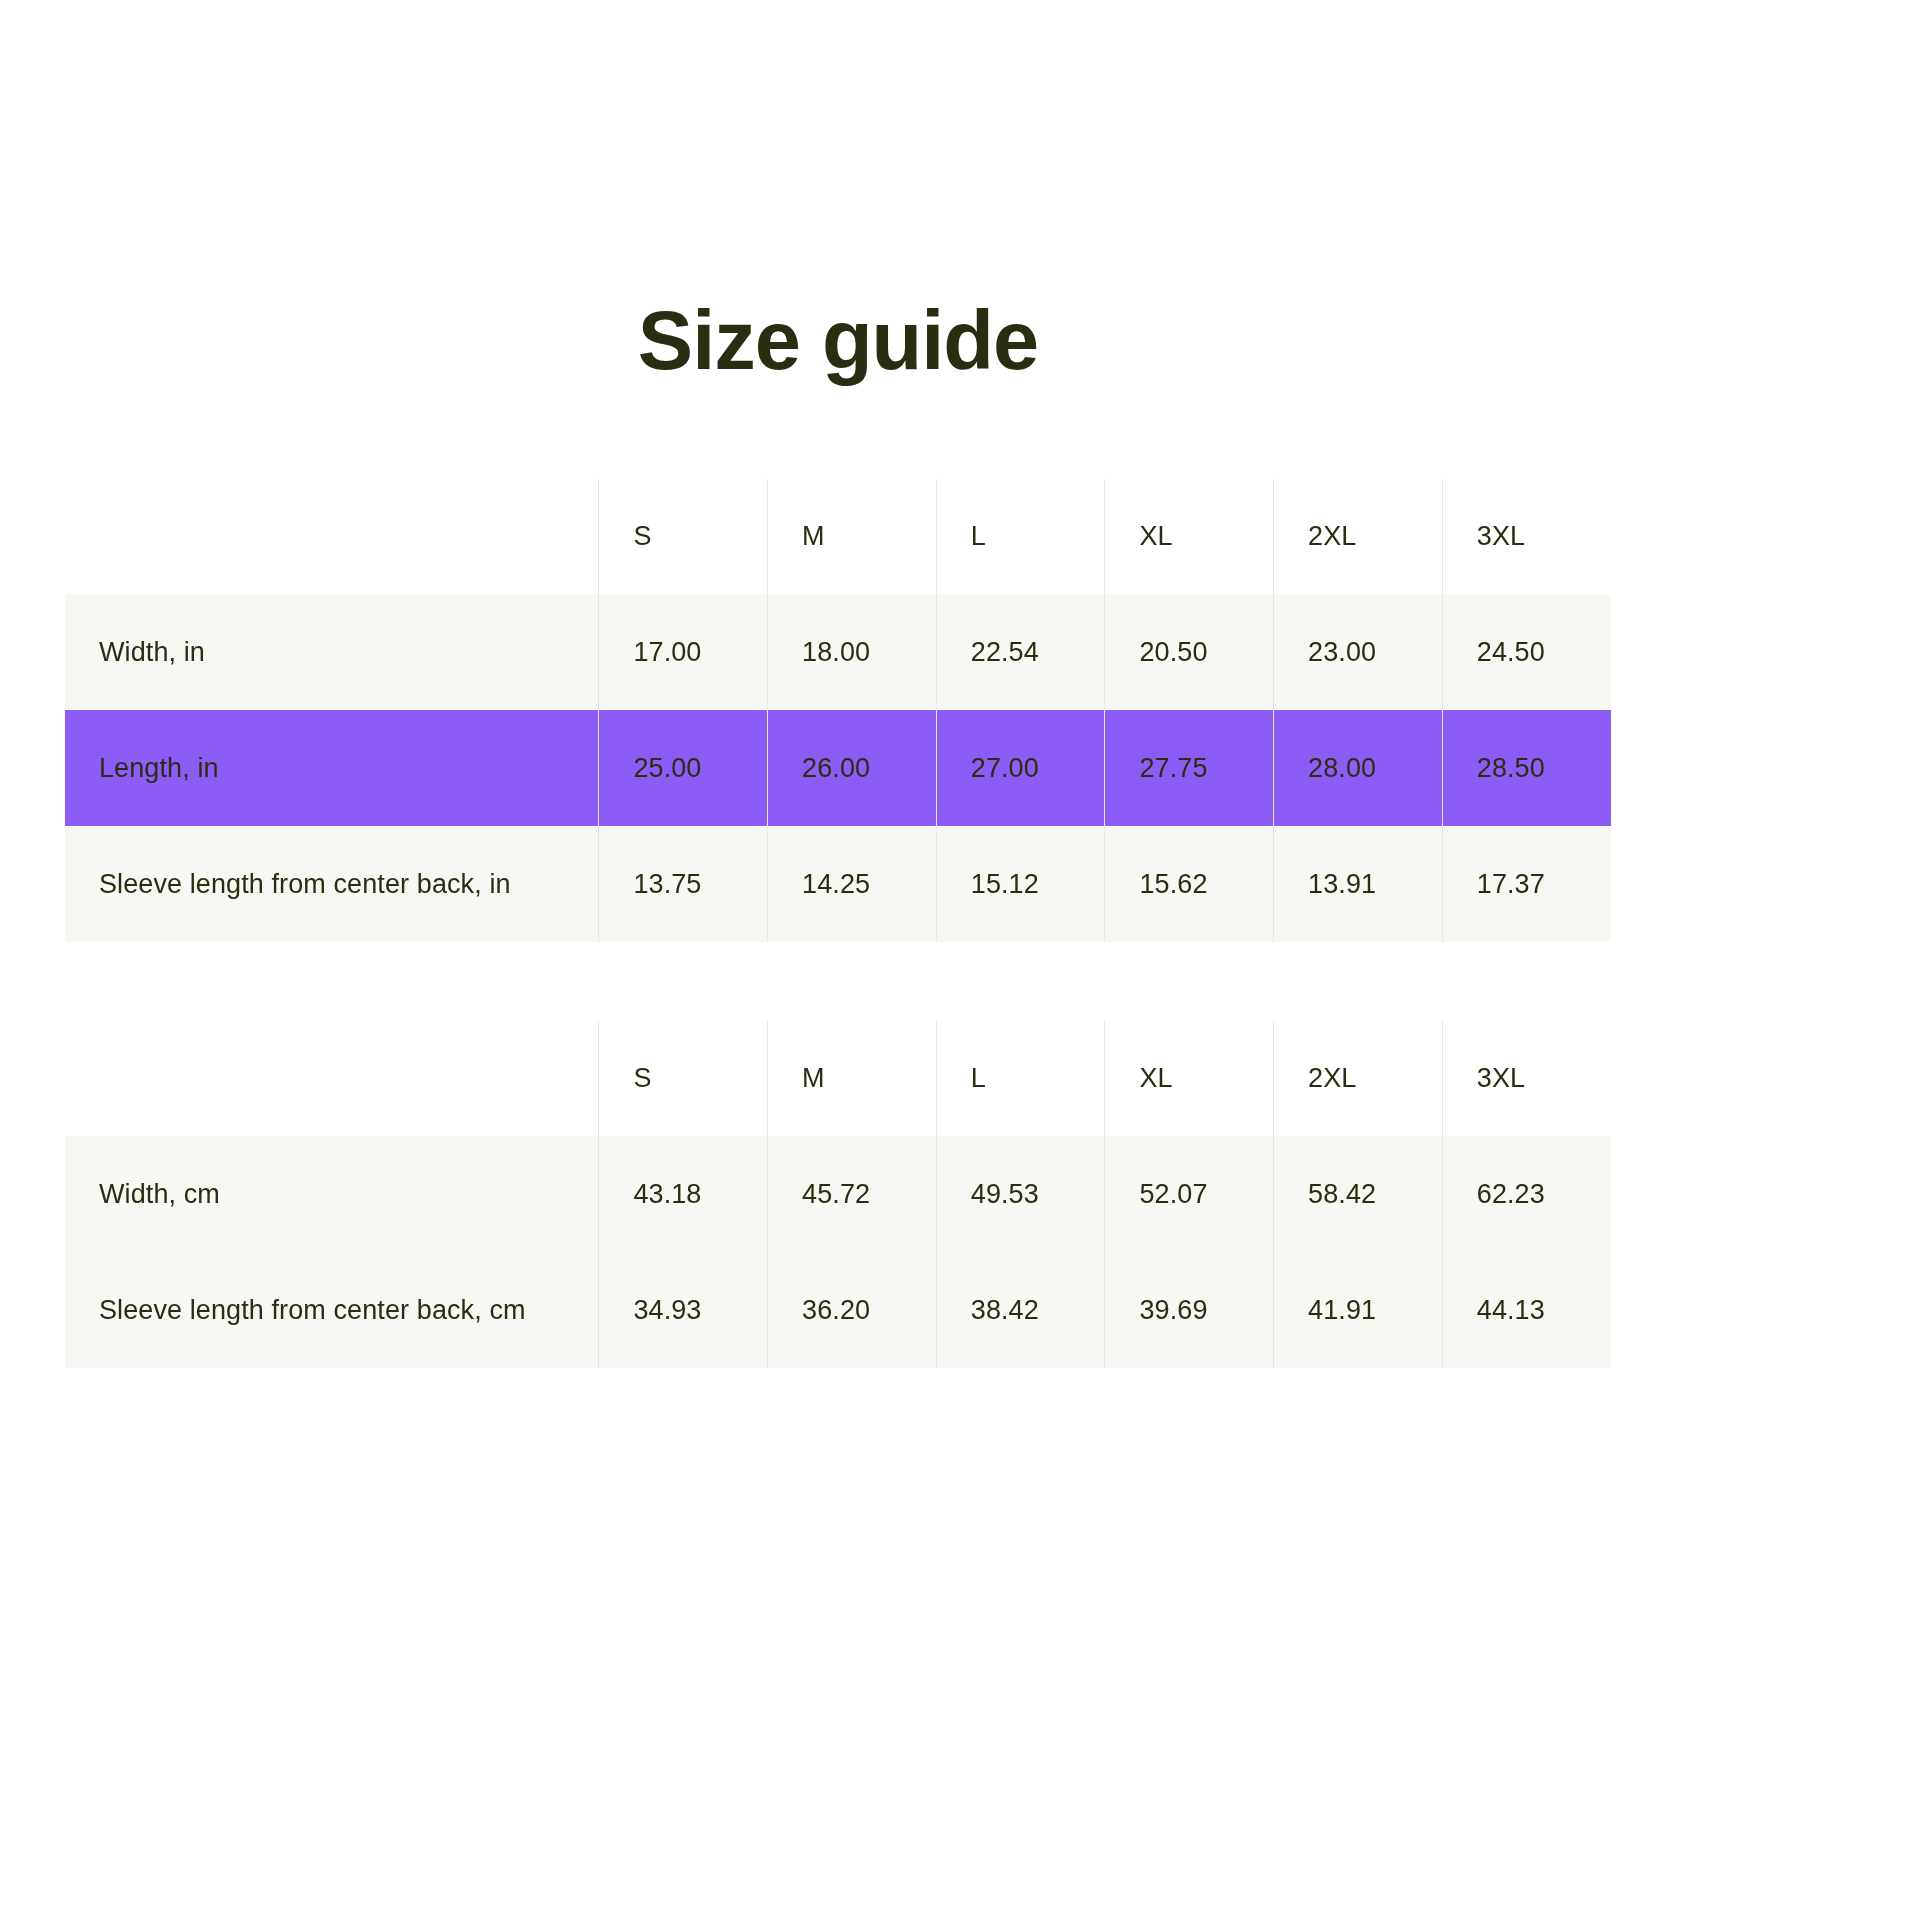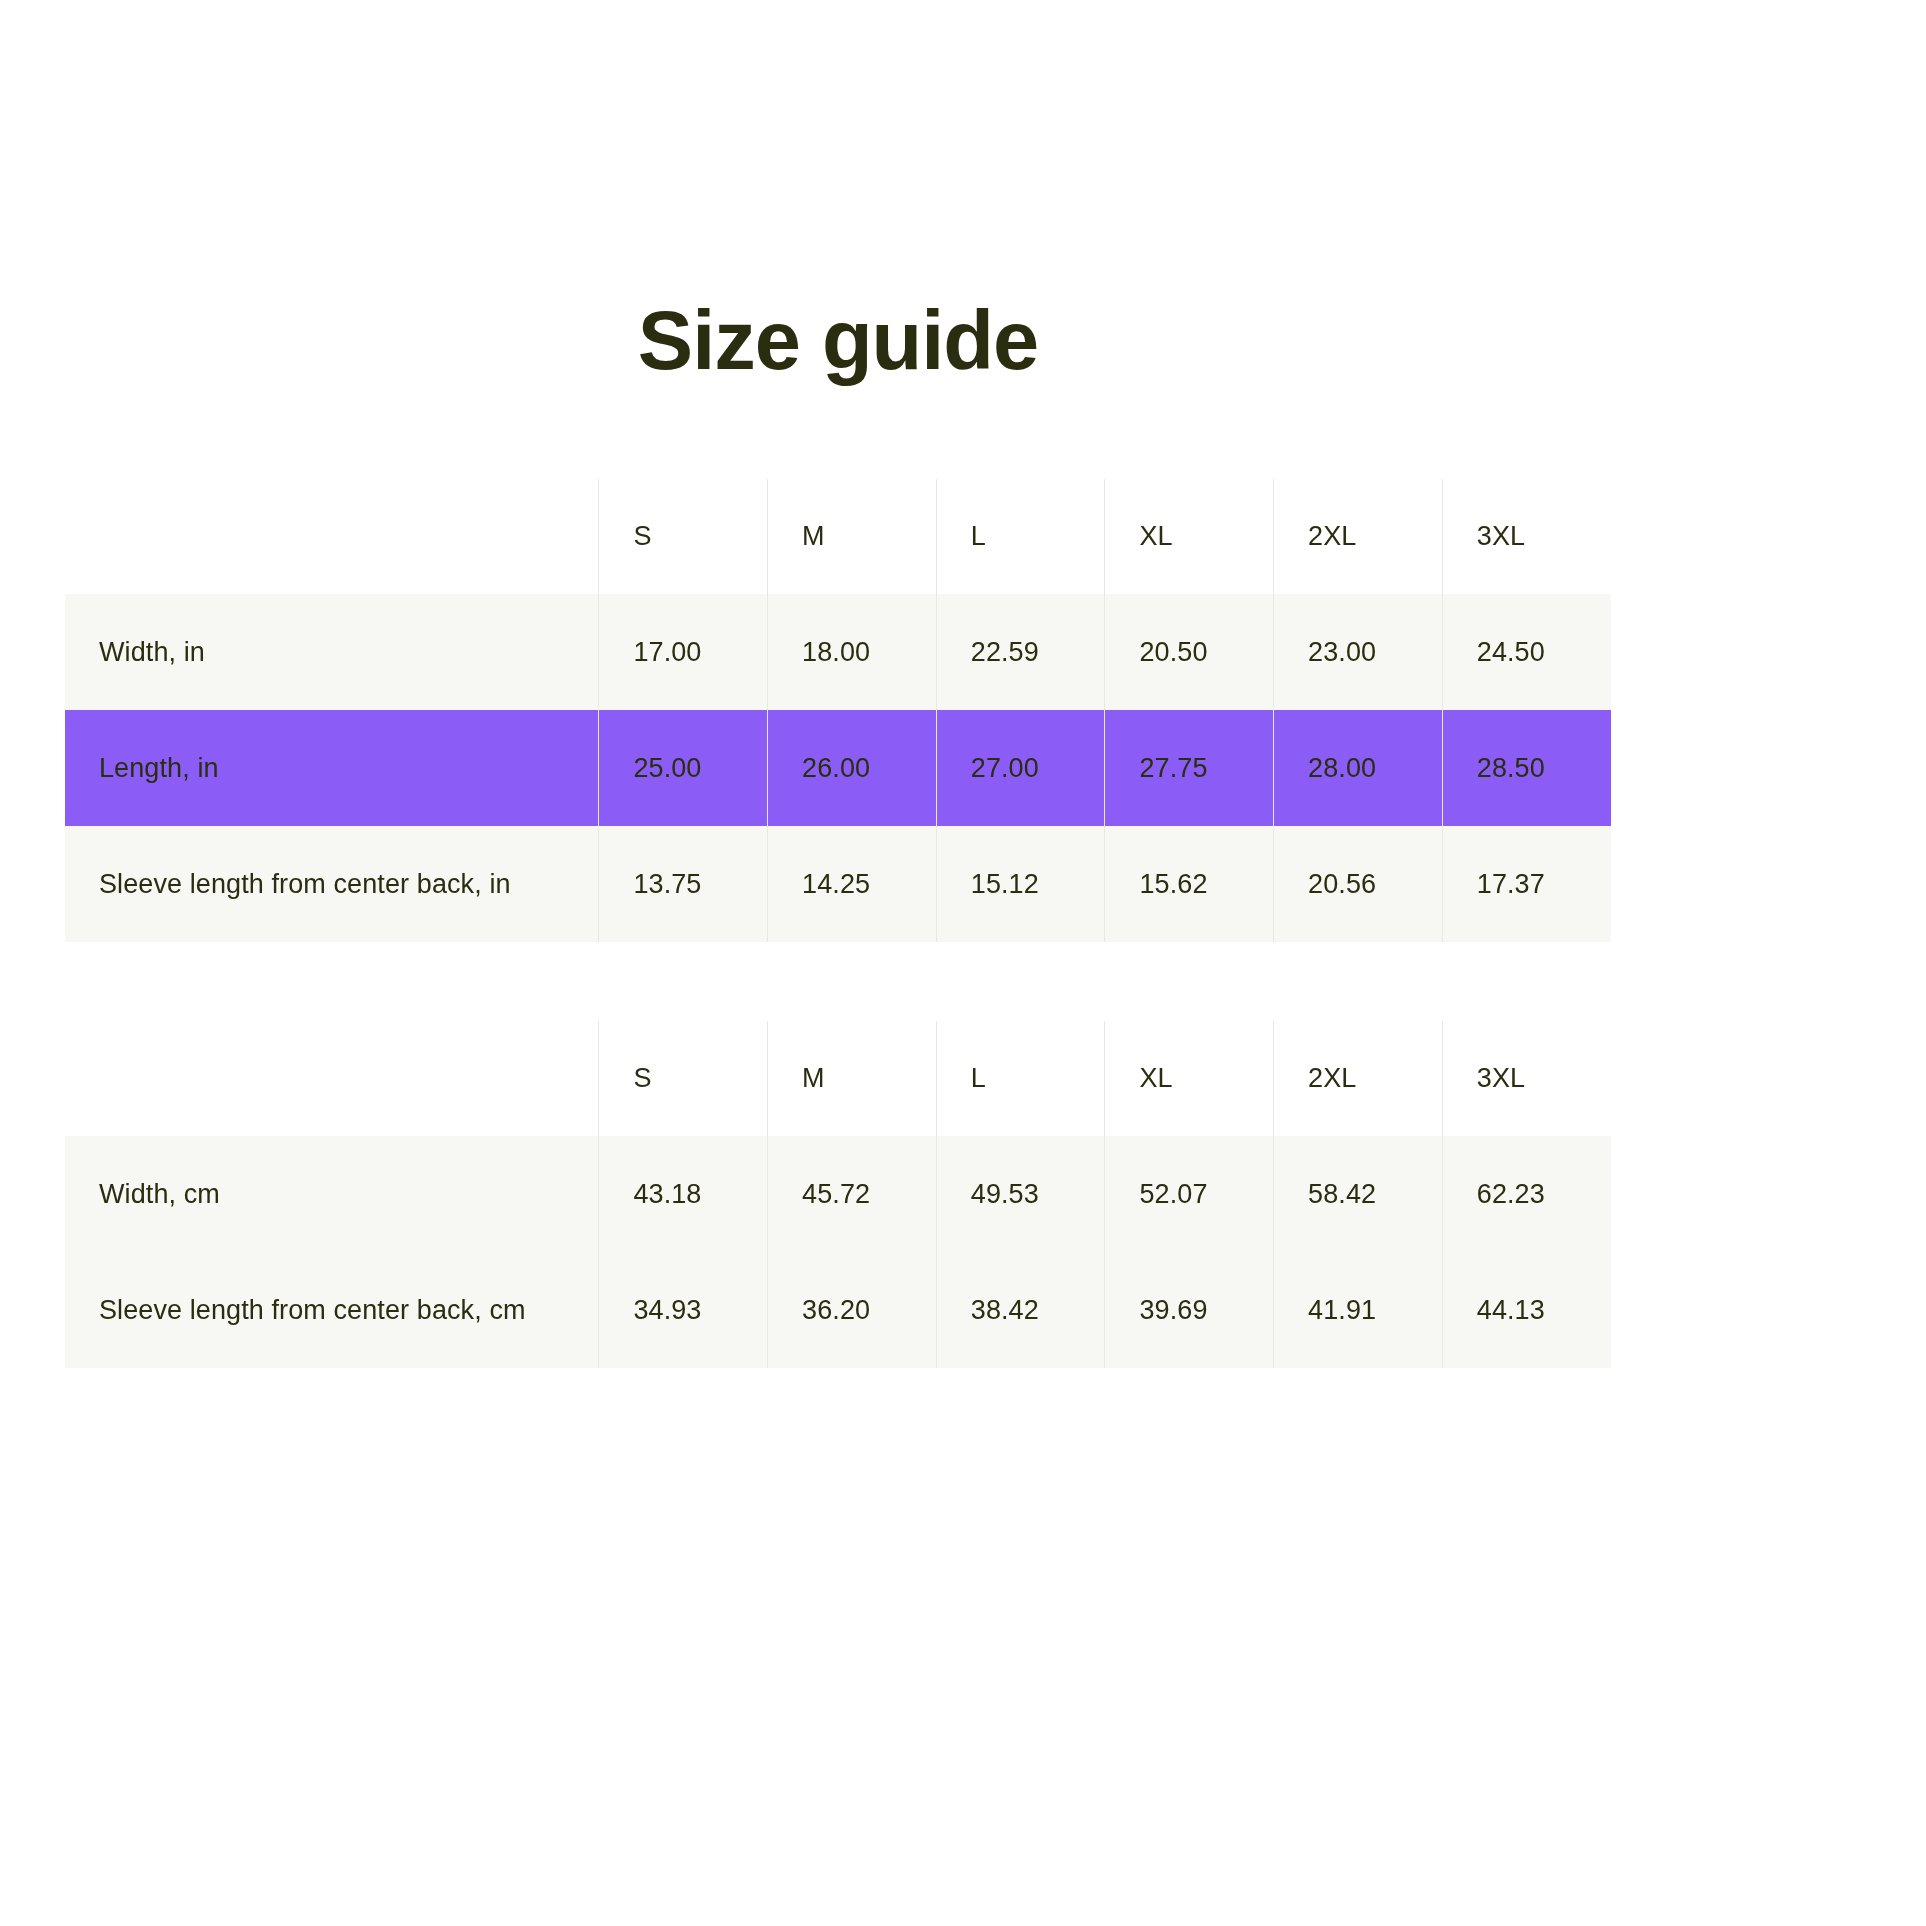--- a/index.html
+++ b/index.html
@@ -120,41 +120,41 @@
           <th>XL</th>
           <th>2XL</th>
           <th>3XL</th>
         </tr>
       </thead>
       <tbody>
         <tr class="odd">
           <td class="row-label">Width, in</td>
           <td>17.00</td>
           <td>18.00</td>
-          <td>22.59</td>
+          <td>22.54</td>
           <td>20.50</td>
           <td>23.00</td>
           <td>24.50</td>
         </tr>
         <tr class="even">
           <td class="row-label">Length, in</td>
           <td>25.00</td>
           <td>26.00</td>
           <td>27.00</td>
           <td>27.75</td>
           <td>28.00</td>
           <td>28.50</td>
         </tr>
         <tr class="odd">
           <td class="row-label">Sleeve length from center back, in</td>
           <td>13.75</td>
           <td>14.25</td>
           <td>15.12</td>
           <td>15.62</td>
-          <td>20.56</td>
+          <td>13.91</td>
           <td>17.37</td>
         </tr>
       </tbody>
     </table>
 
     <table class="size-table">
       <colgroup>
         <col class="label-col">
         <col class="size-col">
           <col class="size-col">

